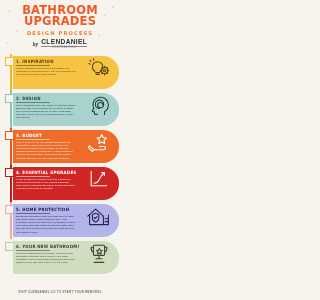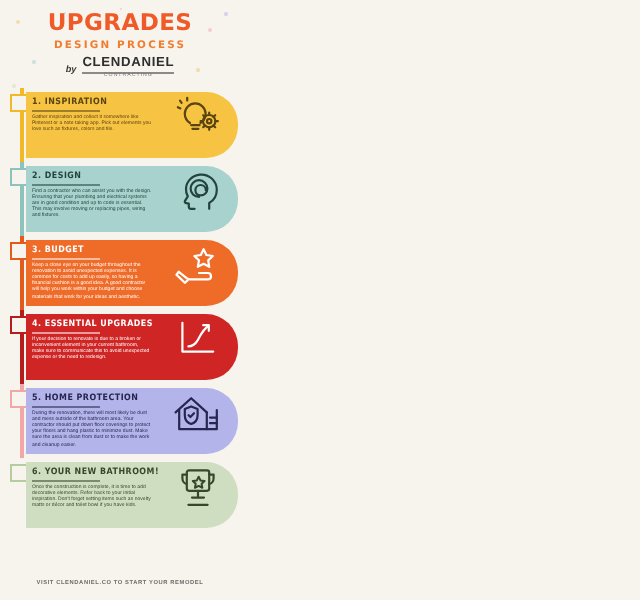--- a/index.html
+++ b/index.html
@@ -100,20 +100,21 @@
     <span class="dot" style="left:104px;top:14px;width:2px;height:2px;background:#f3a5a5;"></span>
     <span class="dot" style="left:16px;top:30px;width:1.6px;height:1.6px;background:#a8d2cd;"></span>
     <span class="dot" style="left:98px;top:34px;width:1.6px;height:1.6px;background:#f5c36a;"></span>
     <span class="dot" style="left:6px;top:42px;width:1.6px;height:1.6px;background:#cfddc0;"></span>
     <span class="dot" style="left:112px;top:6px;width:1.6px;height:1.6px;background:#b3b4ea;"></span>
     <span class="dot" style="left:60px;top:4px;width:1.4px;height:1.4px;background:#f3a5a5;"></span>
     <span class="dot" style="left:32px;top:6px;width:1.4px;height:1.4px;background:#a8d2cd;"></span>
   </div>
 
   <div class="header">
+    <div class="title-1">BATHROOM</div>
     <div class="title-2">UPGRADES</div>
     <div class="subtitle">DESIGN PROCESS</div>
     <div class="byline">
       <span class="by-word">by</span>
       <span class="brand">
         <span class="brand-name">CLENDANIEL</span>
         <span class="brand-rule"></span>
         <span class="brand-sub">CONTRACTING</span>
       </span>
     </div>

